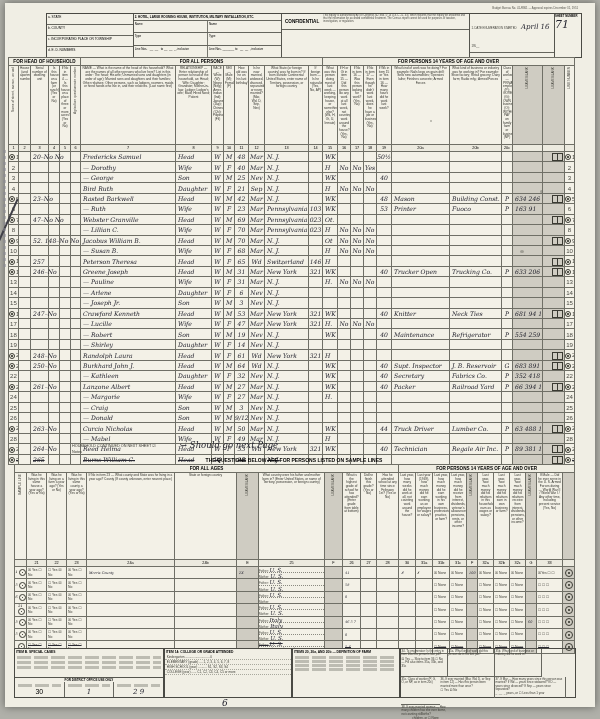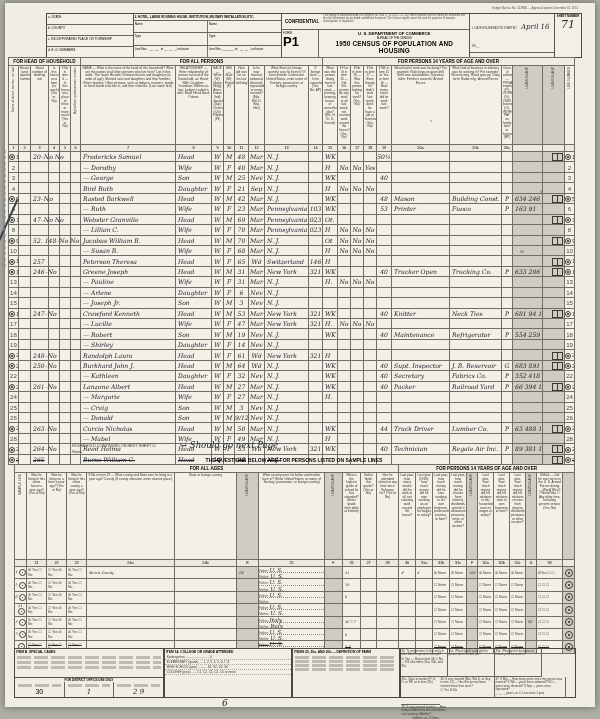--- a/index.html
+++ b/index.html
@@ -30,21 +30,21 @@
   .formbox .fnum{font-size:13px;font-weight:bold;line-height:1;}
   .titles{flex:1;text-align:center;padding-top:1px;}
   .dept1{font-size:4.2px;font-weight:bold;}
   .dept2{font-size:2.8px;}
   .bigtitle{font-size:6.4px;font-weight:bold;letter-spacing:.2px;}
   .rightblk{width:84px;display:flex;flex-direction:column;}
   .rightblk .r{flex:1;border-bottom:1px solid #66665e;padding:1px;position:relative;}
   .rightblk .r:last-child{border-bottom:none;}
   .rightblk .rl{font-size:2.8px;color:#3c3c36;}
   .rightblk .rv{font-size:7px;line-height:.9;}
-  .sheetbox{width:26px;text-align:center;border-right:none !important;}
+  .sheetbox{width:26px;text-align:left;border-right:none !important;}
   .sheetbox .sl{font-size:2.8px;font-weight:bold;}
   .sheetbox .sv{font-size:11px;}
   .budget{position:absolute;left:420px;top:7px;width:158px;font-size:2.8px;color:#55554e;text-align:right;}
   
   table{border-collapse:collapse;table-layout:fixed;background:#f3f1e7;}
   th,td{border:0.5px solid #6f6f66;padding:0;margin:0;overflow:hidden;vertical-align:top;}
   th{font-weight:normal;}
   .band th{font-size:4.6px;font-weight:bold;height:7px;text-align:center;vertical-align:middle;background:#efede2;}
   .heads th{height:76px;padding:1px;}
   .heads .ht{display:block;font-size:3.2px;line-height:1.14;white-space:normal;color:#33332d;}
@@ -137,31 +137,20 @@
       <div class="two">
         <div>Line Nos. _______ to _______, inclusive</div>
         <div>Line Nos. _______ to _______, inclusive</div>
       </div>
     </div>
     <div class="cell mid">
       <div class="conftop">
         <div class="conflab">CONFIDENTIAL</div>
         <div class="legal">This inquiry is authorized by Act of Congress (62 Stat. 5; 13 U.S.C. 21, 43), which requires that the inquiry be answered and that the information be accorded confidential treatment. The Census report cannot be used for purposes of taxation, investigation, or regulation.</div>
       </div>
-      <div class="formrow">
-        <div class="formbox">
-          <div class="flab">FORM</div>
-          <div class="fnum">P1</div>
-        </div>
-        <div class="titles">
-          <div class="dept1">U. S. DEPARTMENT OF COMMERCE</div>
-          <div class="dept2">BUREAU OF THE CENSUS</div>
-          <div class="bigtitle">1950 CENSUS OF POPULATION AND HOUSING</div>
-        </div>
-      </div>
     </div>
     <div class="cell rightblk">
       <div class="r">
         <span class="rl">1. DATE ENUMERATION STARTED</span>
         <span class="rv hw">April 16</span>
         <span class="rl">195__</span>
       </div>
       <div class="r">
         <span class="rl">2. NAME OF ENUMERATOR</span>
         <span class="rv hw">Arthur Rathjen</span>

